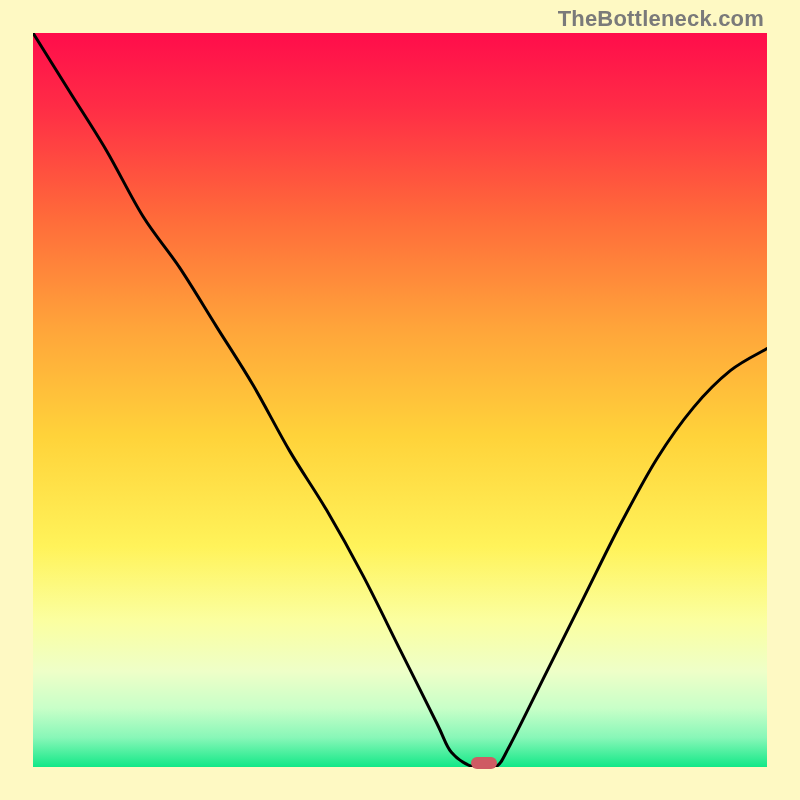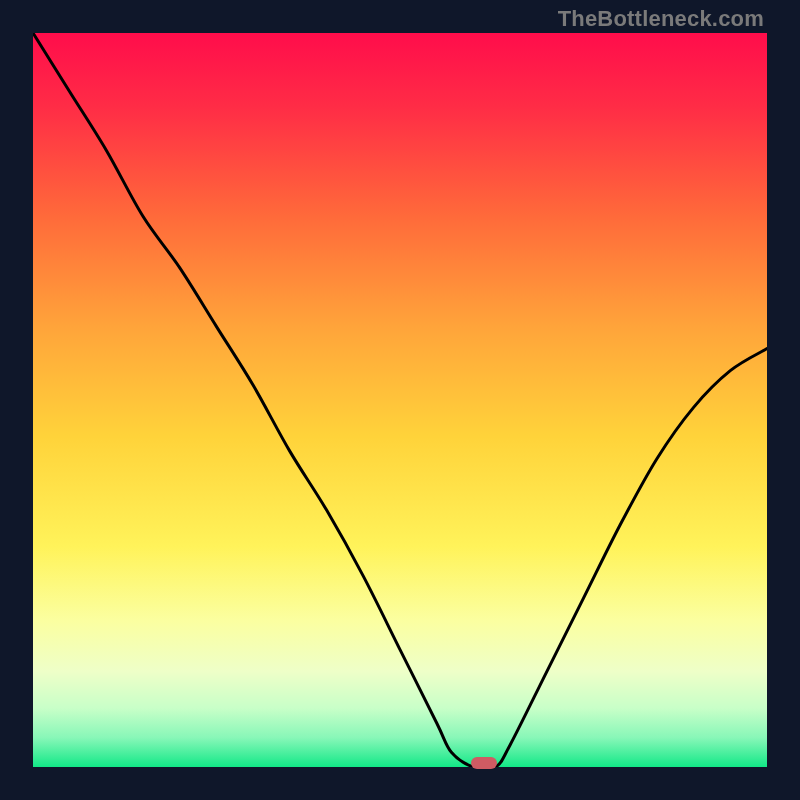--- a/index.html
+++ b/index.html
@@ -7,21 +7,21 @@
     padding: 0;
     width: 800px;
     height: 800px;
     background: #000;
     overflow: hidden;
   }
   .chart-container {
     position: relative;
     width: 800px;
     height: 800px;
-    background: #0f172a;
+    background: #fef9c3;
   }
   .plot-area {
     position: absolute;
     left: 33px;
     top: 33px;
     width: 734px;
     height: 734px;
   }
   .gradient-bg {
     position: absolute;

